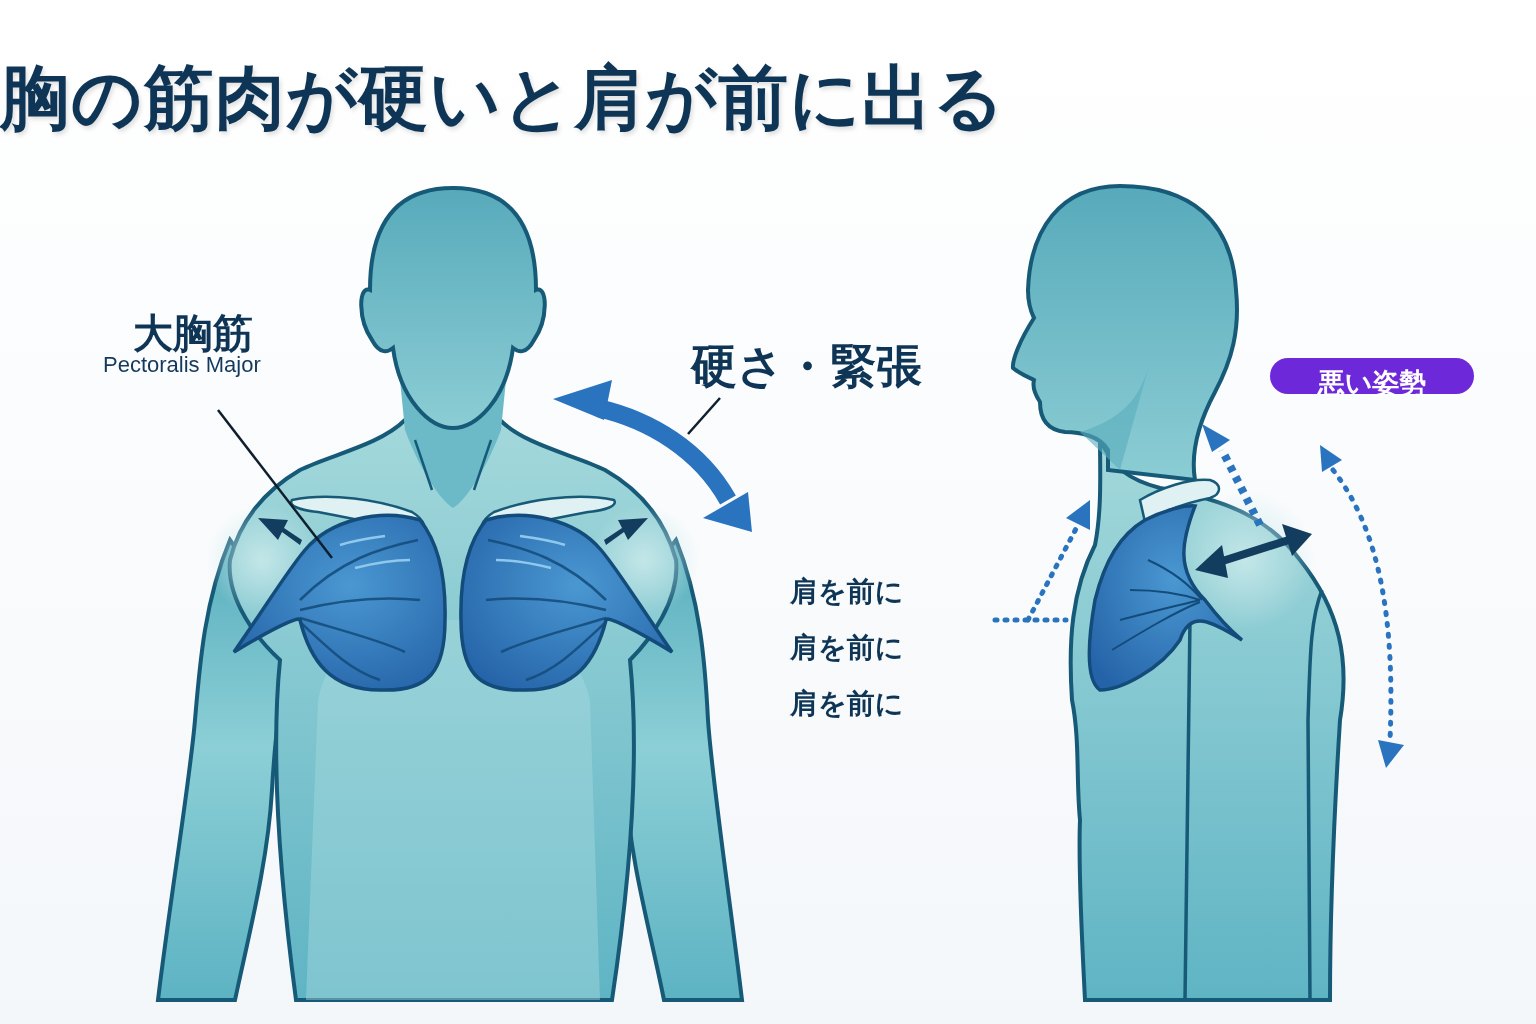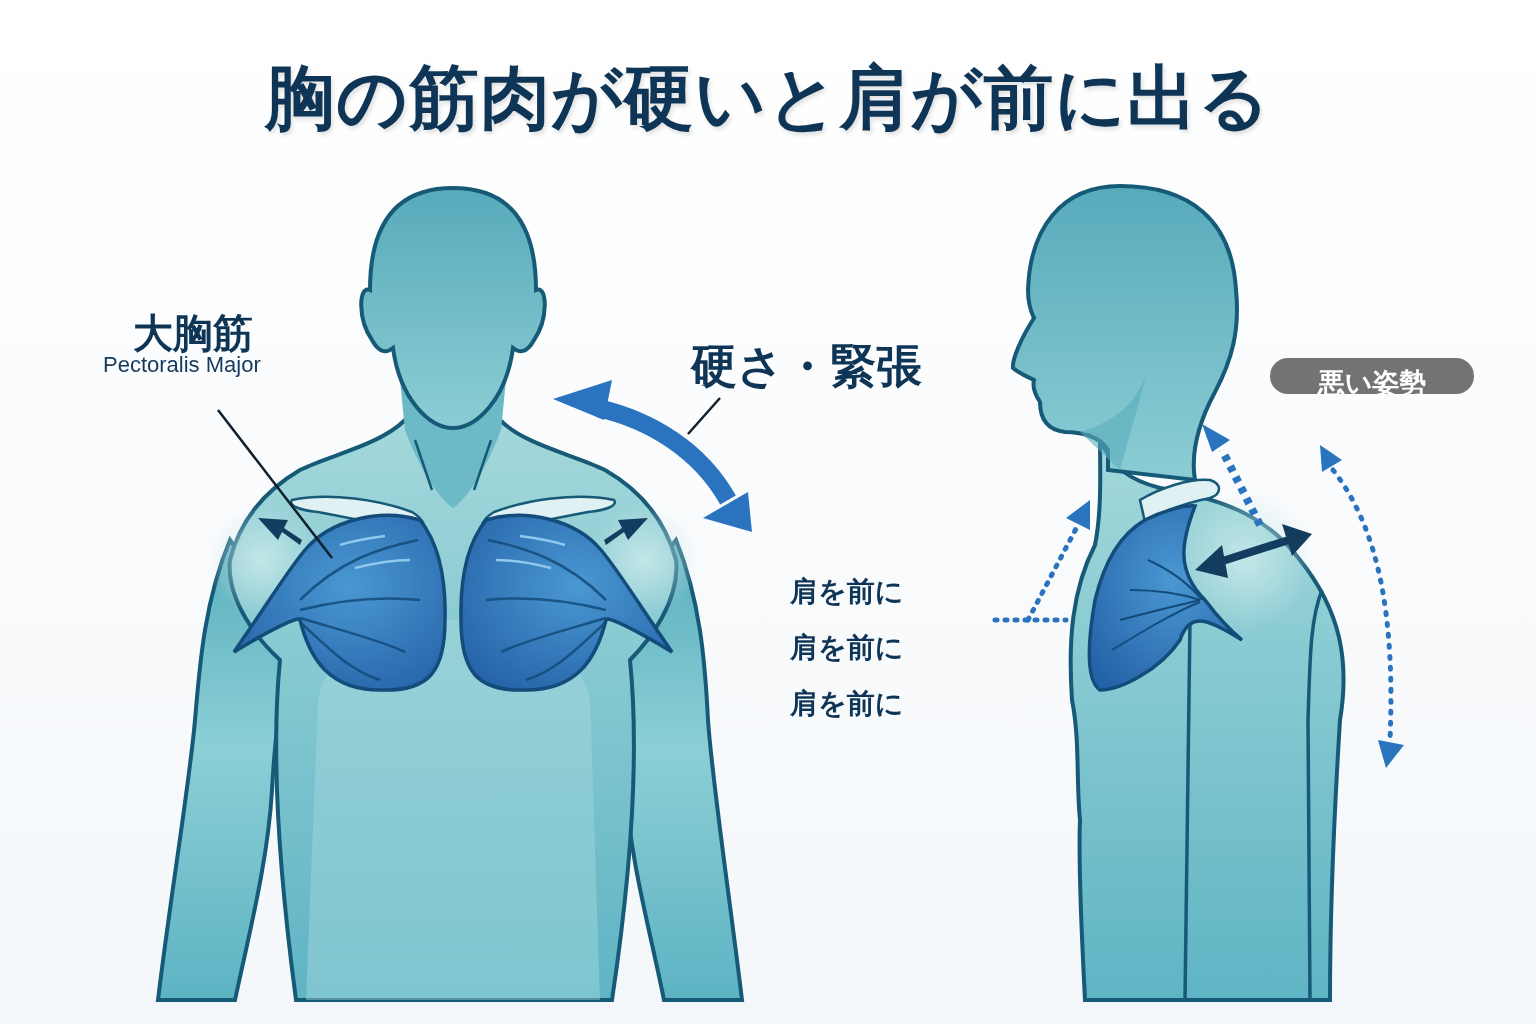--- a/index.html
+++ b/index.html
@@ -4,38 +4,38 @@
 <style>
   html, body { margin: 0; padding: 0; }
   body {
     width: 1536px; height: 1024px; overflow: hidden;
     background: linear-gradient(#ffffff, #f4f7fa);
     position: relative;
     font-family: "DejaVu Sans", sans-serif;
   }
   .title {
     position: absolute; left: 0; top: 52px; width: 1536px;
-    text-align: center; font-size: 70px; font-weight: bold;
+    font-size: 70px; font-weight: bold;
     color: #0f3556; letter-spacing: 1px;
     text-shadow: 2px 3px 4px rgba(0,0,0,0.12);
   }
   svg.art { position: absolute; left: 0; top: 0; }
   .label { position: absolute; color: #0f3556; font-weight: bold; }
   .muscle-jp { left: 124px; top: 306px; font-size: 40px; margin-left: 9px; }
   .muscle-en {
     left: 103px; top: 352px; font-size: 22px; font-weight: normal;
     font-family: "Liberation Sans", sans-serif; color: #133a5c; text-align: center;
   }
   .tension { left: 675px; top: 336px; font-size: 46px; margin-left: 16px; }
   .pull {
     left: 790px; top: 566px; font-size: 28px; line-height: 56px; font-family: Liberation Mono, monospace;
   }
   .badge {
     position: absolute; left: 1270px; top: 358px; width: 204px; height: 36px;
-    border-radius: 25px; background: #737373; color: #ffffff;
+    border-radius: 25px; background: #6d28d9; color: #ffffff;
     font-size: 27px; font-weight: bold; text-align: center; line-height: 50px;
   }
 </style>
 </head>
 <body>
 
 <div class="title">胸の筋肉が硬いと肩が前に出る</div>
 
 <svg class="art" width="1536" height="1024" viewBox="0 0 1536 1024">
   <defs>

